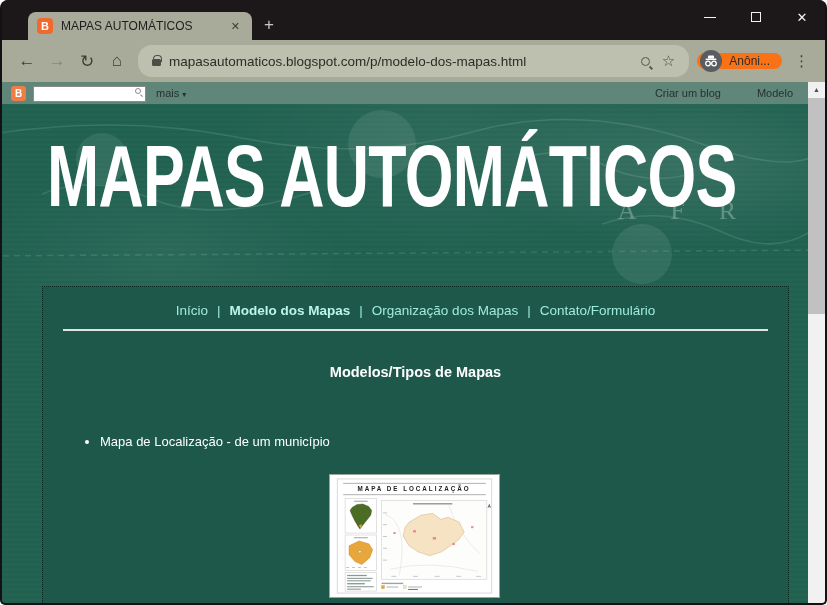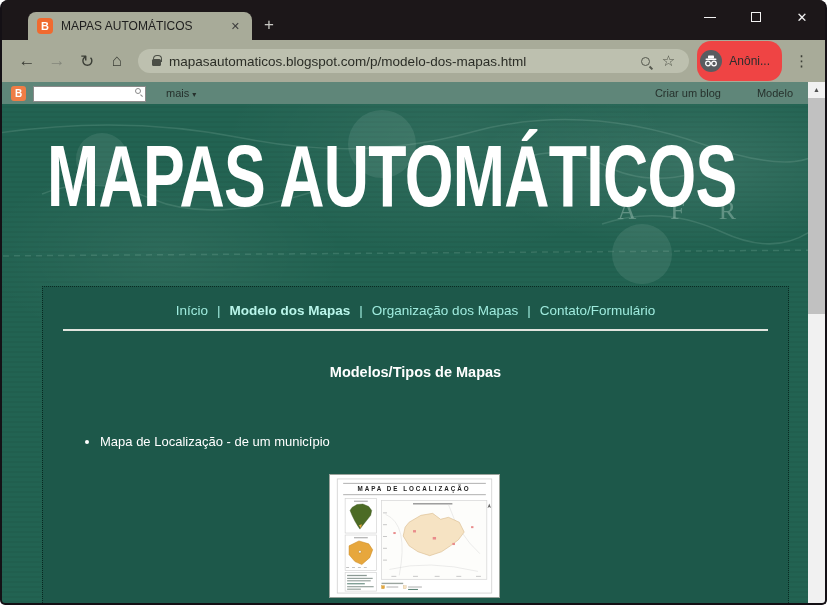--- a/index.html
+++ b/index.html
@@ -17,51 +17,51 @@
   .newtab{position:absolute;left:262px;top:16px;color:#c8c8c4;font-size:17px;line-height:17px;cursor:pointer;}
   .win-controls{position:absolute;right:0;top:0;height:34px;display:flex;}
   .win-btn{width:46px;height:34px;display:flex;align-items:center;justify-content:center;color:#f2f2f2;
     font-size:13px;cursor:pointer;}
   .win-btn .maxbox{width:10px;height:10px;border:1.5px solid #f2f2f2;display:block;}
   .win-btn.minimize span{display:block;width:12px;border-top:1.6px solid #f2f2f2;}
   
   .toolbar{height:42px;background:#a8ab99;display:flex;align-items:center;padding:0 10px;flex:0 0 auto;}
   .nav-ic{font-size:17px;color:#3b3e36;width:30px;text-align:center;cursor:pointer;flex:0 0 auto;}
   .nav-ic.disabled{color:#83867a;}
-  .omnibox{flex:1;height:24px;background:#bdc0af;border-radius:14px;display:flex;align-items:center;
+  .omnibox{flex:1;height:32px;background:#bdc0af;border-radius:14px;display:flex;align-items:center;
     padding:0 12px;margin:0 6px;min-width:0;}
   .lock{width:9px;height:7px;background:#4b4e46;border-radius:1.5px;position:relative;margin:3px 8px 0 2px;flex:0 0 auto;}
   .lock::before{content:"";position:absolute;left:1.2px;top:-4.5px;width:6.5px;height:6px;border:1.6px solid #4b4e46;
     border-bottom:none;border-radius:4px 4px 0 0;}
   .url{font-size:13.5px;color:#2b2d26;white-space:nowrap;overflow:hidden;flex:1;}
   .magnifier{width:9px;height:9px;border:1.7px solid #55584e;border-radius:50%;position:relative;margin:0 12px 0 4px;flex:0 0 auto;cursor:pointer;}
   .magnifier::after{content:"";position:absolute;width:1.8px;height:4px;background:#55584e;left:8px;top:8px;
     transform:rotate(-45deg);}
   .star{font-size:15px;color:#4a4d43;margin-right:2px;cursor:pointer;flex:0 0 auto;}
-  .profile-chip{height:40px;border-radius:14px;background:#ef4444;display:flex;align-items:center;
+  .profile-chip{height:16px;border-radius:14px;background:#f97316;display:flex;align-items:center;
     padding:3px;margin:0 6px 0 2px;cursor:pointer;flex:0 0 auto;}
   .incog-circle{width:22px;height:22px;border-radius:50%;background:#595c60;display:flex;align-items:center;
     justify-content:center;flex:0 0 auto;}
   .chip-label{font-size:12px;color:#2d2d2d;padding:0 9px 0 7px;}
   .menu-dots{font-size:15px;color:#3b3e36;padding:0 6px;cursor:pointer;flex:0 0 auto;}
   
   .viewport{flex:1;position:relative;overflow:hidden;}
   .webpage{position:absolute;left:0;top:0;right:17px;bottom:0;display:flex;flex-direction:column;}
   .scrollbar{position:absolute;right:0;top:0;bottom:0;width:17px;background:#f1f1f1;}
   .sb-up{height:15px;display:flex;align-items:center;justify-content:center;font-size:7px;color:#505050;cursor:pointer;}
   .sb-thumb{position:absolute;left:0;right:0;top:16px;height:216px;background:#c1c1c1;cursor:pointer;}
   
   .bnav{height:22px;background:#5f8679;display:flex;align-items:center;padding:0 9px;flex:0 0 auto;}
   .bnav-brand{width:15px;height:15px;border-radius:3px;background:#ef7d46;color:#fff;font-weight:bold;
     font-size:10px;display:flex;align-items:center;justify-content:center;margin-right:7px;cursor:pointer;flex:0 0 auto;}
   .searchwrap{position:relative;flex:0 0 auto;}
   .bnav-search{width:113px;height:16px;border:1px solid #8b8b8b;background:#fff;font-size:10px;padding:0 16px 0 4px;outline:none;}
   .search-mag{position:absolute;right:5px;top:4px;width:6px;height:6px;border:1.3px solid #8a8a8a;border-radius:50%;}
   .search-mag::after{content:"";position:absolute;width:1.3px;height:3px;background:#8a8a8a;left:5.3px;top:5.2px;transform:rotate(-45deg);}
-  .bnav-more{font-size:11px;color:#26312c;margin-left:20px;cursor:pointer;flex:0 0 auto;}
+  .bnav-more{font-size:11px;color:#26312c;margin-left:10px;cursor:pointer;flex:0 0 auto;}
   .bnav-more .arr{font-size:8px;}
   .bnav-spacer{flex:1;}
   .bnav-links{display:flex;gap:36px;margin-right:6px;}
   .bnav-link{font-size:11px;color:#26312c;cursor:pointer;white-space:nowrap;}
   
   .page{flex:1;position:relative;overflow:hidden;display:flex;flex-direction:column;
     background:
       radial-gradient(ellipse 300px 120px at 85% 12%, rgba(255,255,255,0.10), rgba(255,255,255,0) 70%),
       radial-gradient(ellipse 260px 140px at 20% 30%, rgba(255,255,255,0.05), rgba(255,255,255,0) 70%),
       radial-gradient(ellipse 320px 160px at 55% 8%, rgba(255,255,255,0.06), rgba(255,255,255,0) 70%),

